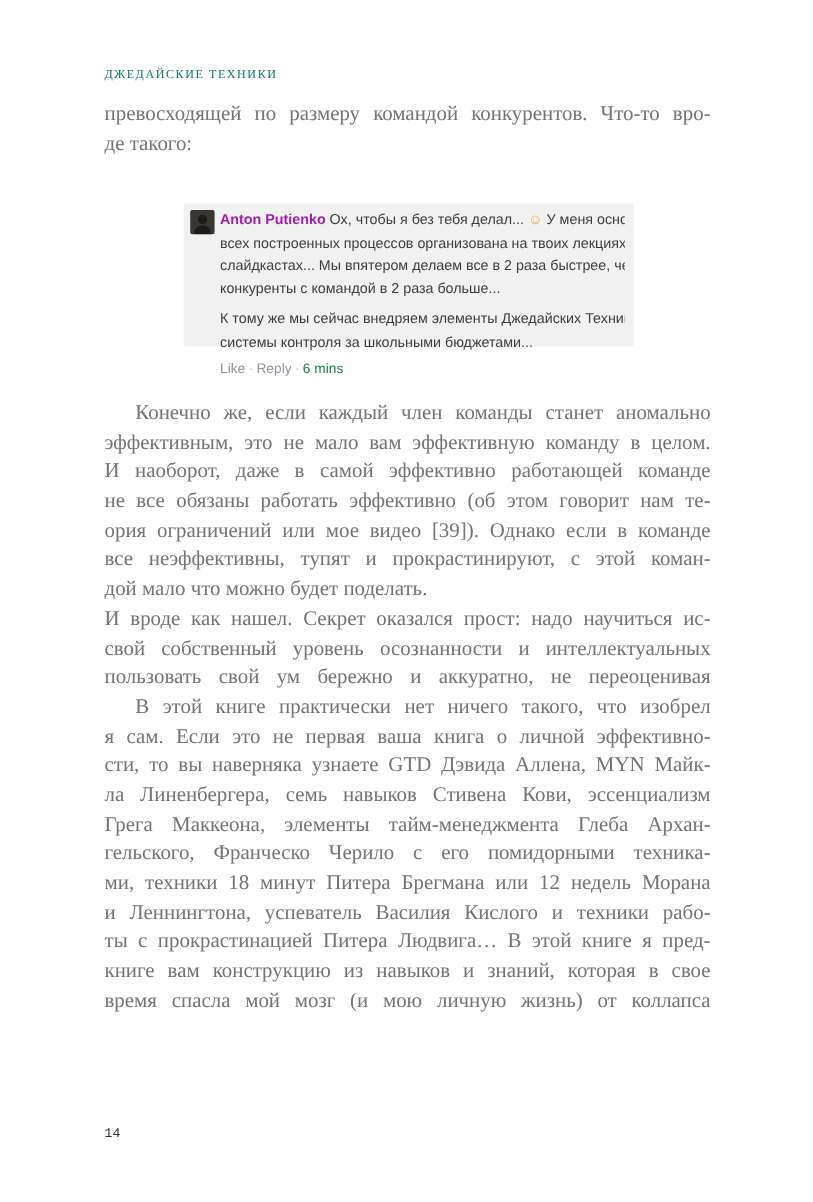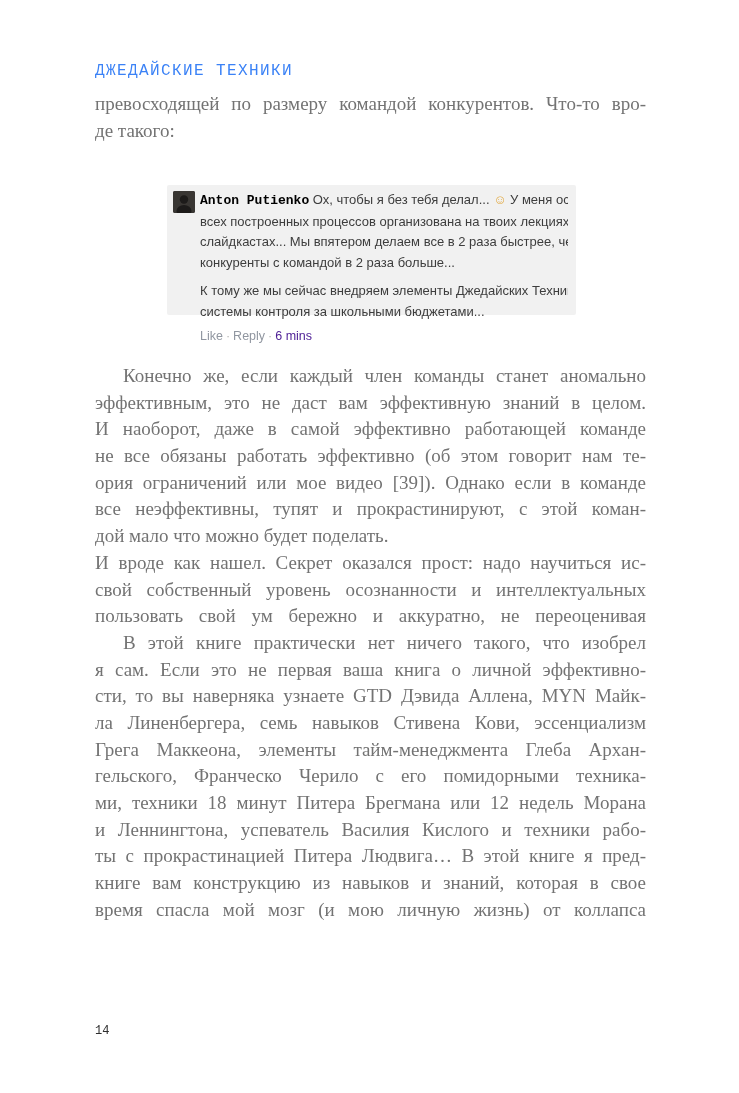--- a/index.html
+++ b/index.html
@@ -2,22 +2,22 @@
 <html><head>
 <meta charset="utf-8">
 <style>
   html,body{margin:0;padding:0;}
   body{width:739px;height:1093px;background:#ffffff;overflow:hidden;
        font-family:"Liberation Serif", serif;}
   .page{position:relative;width:739px;height:1093px;background:#ffffff;}
 
   .running-header{
     position:absolute;left:95px;top:62px;
-    font-family:Liberation Mono, monospace;
-    font-size:16px;letter-spacing:1.4px;color:#3b82f6;
+    font-family:Liberation Serif, serif;
+    font-size:11px;letter-spacing:1.4px;color:#0f766e;
   }
 
   .text-block{position:absolute;left:95px;width:551px;color:#737373;
     font-size:19px;line-height:26.7px;}
   .intro{top:91px;}
   .body-text{top:363px;}
   .line{text-align:justify;text-align-last:justify;white-space:normal;
         height:26.7px;overflow:visible;}
   .line.indent{text-indent:28px;}
   .line.last{text-align-last:left;}
@@ -31,27 +31,27 @@
     position:absolute;left:6px;top:6px;width:22px;height:22px;
     background:#393633;border-radius:2px;overflow:hidden;
   }
   .avatar svg{display:block;}
   .comment-body{
     position:absolute;left:33px;top:5px;width:368px;
     font-size:13px;line-height:20.5px;color:#3d3d3d;
   }
   .cline{white-space:nowrap;overflow:hidden;}
   .comment-para.second{margin-top:8px;}
-  .author{font-weight:bold;color:#000000;font-family:Liberation Mono, monospace;}
+  .author{font-weight:bold;color:#a21caf;}
   .emoji{color:#e2a83e;}
   .comment-actions{
     margin-top:4px;font-size:12.5px;color:#9096a0;
   }
   .comment-actions .sep{color:#b5b5b5;margin:0 3px;}
-  .comment-actions .timestamp{color:#4c1d95;}
+  .comment-actions .timestamp{color:#15803d;}
 
   .page-number{
     position:absolute;left:95px;top:1024px;
     font-family:Liberation Mono, monospace;
     font-size:12px;color:#2e2e2e;
   }
 </style>
 </head>
 <body>
 
@@ -84,21 +84,21 @@
           <div class="cline">системы контроля за школьными бюджетами...</div>
         </div>
       <div class="comment-actions">
         <span class="action">Like</span><span class="sep">·</span><span class="action">Reply</span><span class="sep">·</span><span class="timestamp">6 mins</span>
       </div>
     </div>
   </div>
 
   <div class="text-block body-text" id="body-text">
       <div class="line indent">Конечно же, если каждый член команды станет аномально</div>
-      <div class="line">эффективным, это не даст вам эффективную знаний в целом.</div>
+      <div class="line">эффективным, это не мало вам эффективную команду в целом.</div>
       <div class="line">И наоборот, даже в самой эффективно работающей команде</div>
       <div class="line">не все обязаны работать эффективно (об этом говорит нам те-</div>
       <div class="line">ория ограничений или мое видео [39]). Однако если в команде</div>
       <div class="line">все неэффективны, тупят и прокрастинируют, с этой коман-</div>
       <div class="line last">дой мало что можно будет поделать.</div>
       <div class="line">И вроде как нашел. Секрет оказался прост: надо научиться ис-</div>
       <div class="line">свой собственный уровень осознанности и интеллектуальных</div>
       <div class="line">пользовать свой ум бережно и аккуратно, не переоценивая</div>
       <div class="line indent">В этой книге практически нет ничего такого, что изобрел</div>
       <div class="line">я сам. Если это не первая ваша книга о личной эффективно-</div>

